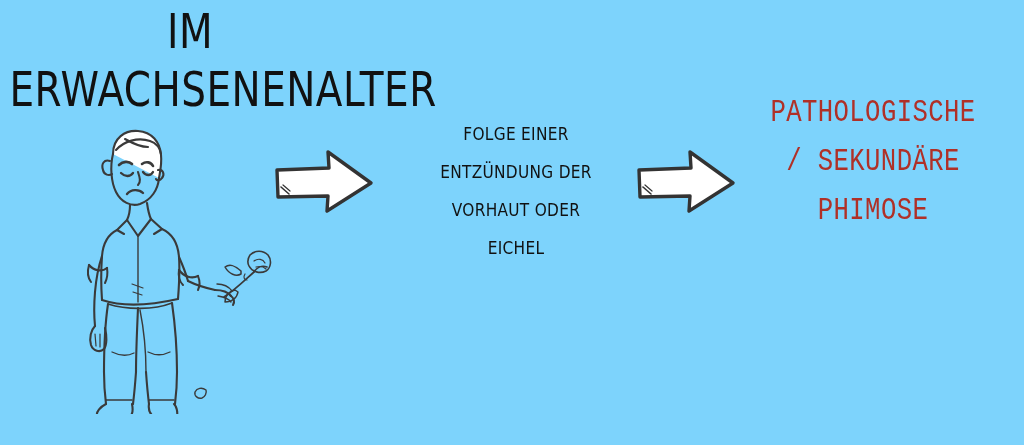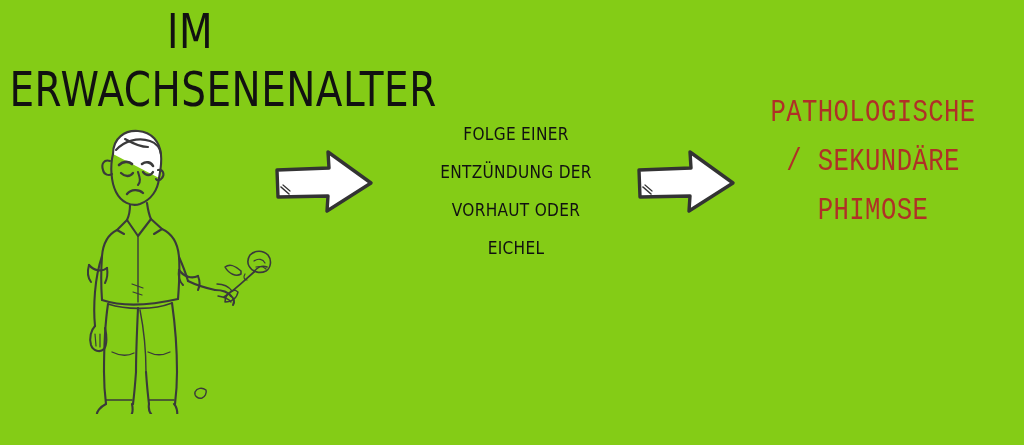--- a/index.html
+++ b/index.html
@@ -8,21 +8,21 @@
     padding: 0;
     background: #ffffff;
   }
   body {
     font-family: "Liberation Sans", sans-serif;
   }
   #infographic {
     position: relative;
     width: 1024px;
     height: 445px;
-    background: #84cc16;
+    background: #7dd3fc;
     overflow: hidden;
   }
 
   
   .heading-block {
     position: absolute;
     left: 0;
     top: 8px;
     width: 380px;
     text-align: center;

